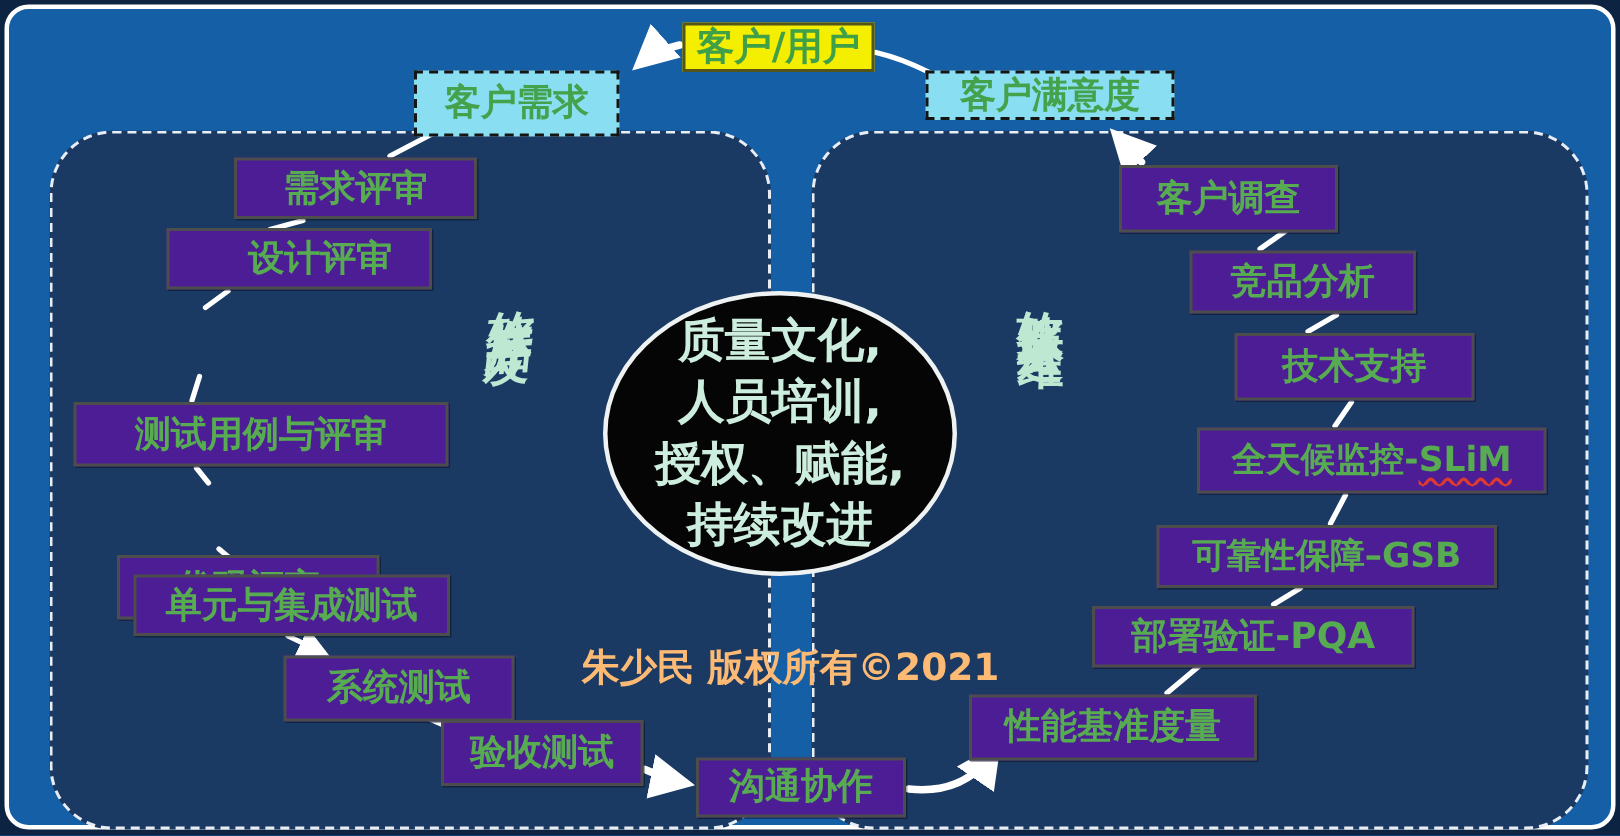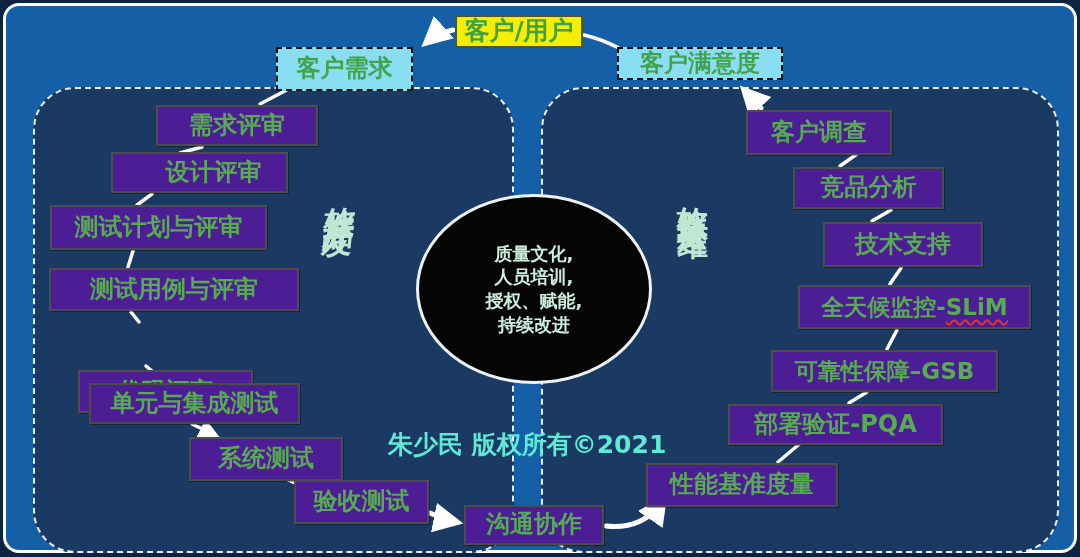--- a/index.html
+++ b/index.html
@@ -50,34 +50,34 @@
   .r3{left:792px;top:279px;width:233px;height:44px;font-size:23px;}
   .r4{left:765px;top:344px;width:227px;height:42px;font-size:23px;}
   .r5{left:722px;top:398px;width:215px;height:41px;}
   .r6{left:640px;top:457px;width:192px;height:44px;}
   
   .t-user{left:449px;top:9px;width:128px;height:33px;}
   .t-req{left:270px;top:41px;width:137px;height:44px;}
   .t-sat{left:611px;top:41px;width:166px;height:33px;}
 
   .ellipse{
-    position:absolute;left:410px;top:188px;width:230px;height:184px;
+    position:absolute;left:396px;top:188px;width:230px;height:184px;
     background:#050505;border:3px solid #eef2f2;border-radius:50%;
     display:flex;flex-direction:column;align-items:center;justify-content:center;
-    color:#cdeede;font-size:18px;font-weight:bold;line-height:1.32;text-align:center;
+    color:#cdeede;font-size:31px;font-weight:bold;line-height:1.32;text-align:center;
   }
   .vlabel{
     position:absolute;writing-mode:vertical-rl;letter-spacing:4px;
     color:#bfe8d2;font-size:31px;font-weight:bold;
   }
   .vlabel-left{left:316px;top:176px;transform:skewY(-4deg) skewX(-6deg);}
   .vlabel-right{left:666px;top:176px;}
   .watermark{
     position:absolute;left:382px;top:422px;
-    color:#5eead4;font-size:25px;font-weight:bold;white-space:nowrap;
+    color:#fdba74;font-size:25px;font-weight:bold;white-space:nowrap;
   }
   .squiggle{
     text-decoration-line:underline;text-decoration-style:wavy;
     text-decoration-color:#e03a2f;text-decoration-thickness:2px;
     text-underline-offset:4px;
   }
   svg.links{position:absolute;left:0;top:0;pointer-events:none;}
 </style>
 </head>
 <body>
@@ -127,23 +127,20 @@
   <div class="node cbox t-sat">
     <span>客户满意度</span>
   </div>
 
   <div class="node wbox l0">
       <span>需求评审</span>
     </div>
   <div class="node wbox l1">
       <span>设计评审</span>
     </div>
-  <div class="node wbox l2">
-      <span>测试计划与评审</span>
-    </div>
   <div class="node wbox l3">
       <span>测试用例与评审</span>
     </div>
   <div class="node wbox l4">
       <span>代码评审</span>
     </div>
   <div class="node wbox l5">
       <span>单元与集成测试</span>
     </div>
   <div class="node wbox l6">

